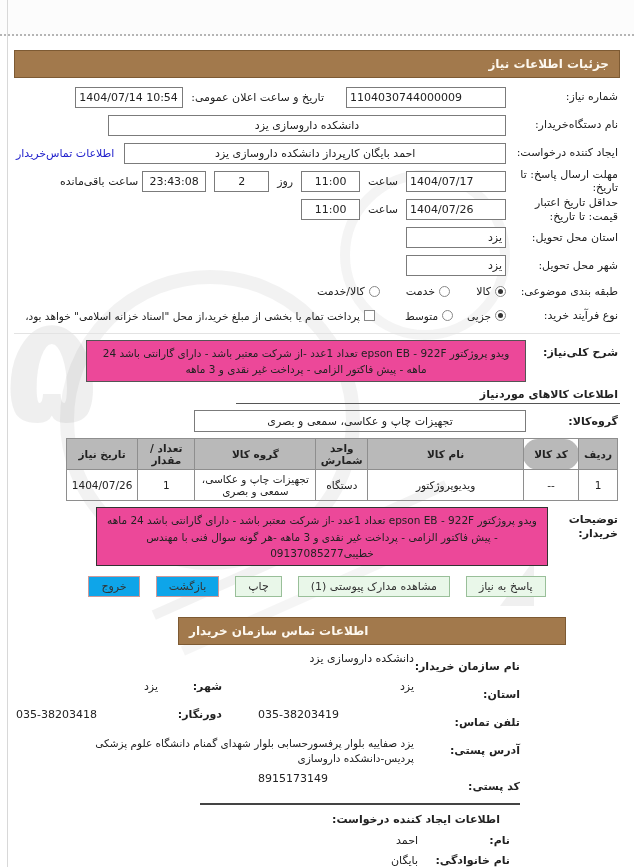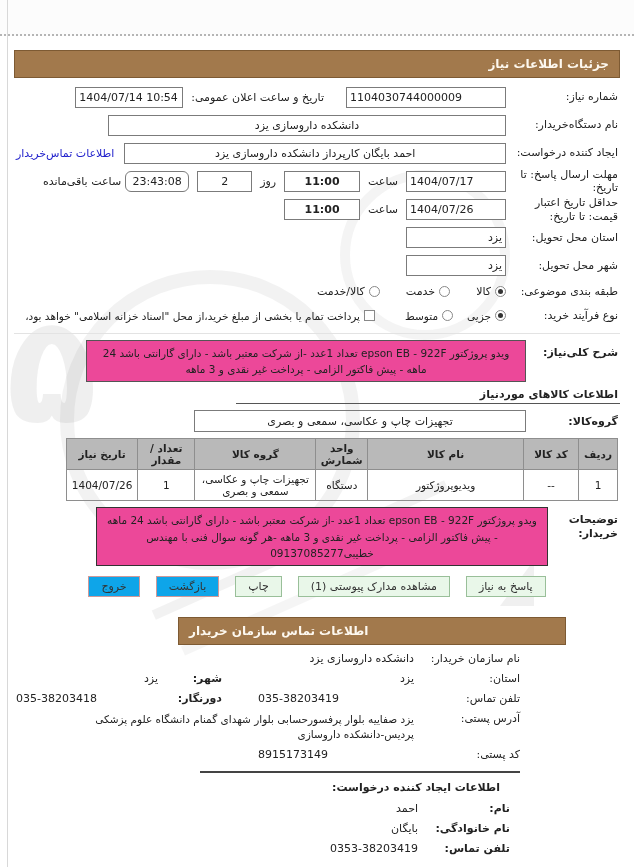--- a/index.html
+++ b/index.html
@@ -27,22 +27,22 @@
   .bar { height: 28px; margin: 14px 14px 6px 14px; background: #a2794c; border: 1px solid #7d5a33;
     color: #fdf8ef; font-size: 12px; font-weight: bold; display: flex; align-items: center;
     padding: 0 10px; }
   .bar.narrow { width: 388px; margin-right: 68px; margin-left: auto; margin-top: 20px; }
 
   .frow { display: flex; align-items: center; margin: 2px 16px; min-height: 26px; }
   .flabel { width: 106px; flex-shrink: 0; margin-left: 6px; line-height: 1.2; text-align: start; }
   .fbox { border: 1px solid #7b7b7b; background: #fff; min-height: 21px; display: flex;
     align-items: center; padding: 1px 3px; white-space: nowrap; }
   .num { direction: ltr; unicode-bidi: isolate; }
-  .w160 { width: 160px; } .w100 { width: 100px; } .w60 { width: 76px; font-weight: bold; }
-  .w55 { width: 55px; } .w64 { width: 64px; border-radius: 6px; } .w400 { width: 398px; }
+  .w160 { width: 160px; } .w100 { width: 100px; } .w60 { width: 59px; }
+  .w55 { width: 55px; } .w64 { width: 64px; } .w400 { width: 398px; }
   .mini-label { margin: 0 8px; white-space: nowrap; text-align: center; }
   .gap { margin-right: 22px; white-space: nowrap; }
   .link { color: #2222cc; margin-right: 10px; cursor: pointer; white-space: nowrap; }
 
   .radio { width: 11px; height: 11px; border: 1px solid #888; border-radius: 50%;
     background: #fff; display: inline-block; position: relative; flex-shrink: 0; margin-left: 4px; }
   .radio.sel::after { content: ""; position: absolute; left: 2px; top: 2px; width: 5px; height: 5px;
     border-radius: 50%; background: #333; }
   .checkbox { width: 11px; height: 11px; border: 1px solid #888; background: #fff;
     display: inline-block; flex-shrink: 0; margin-left: 4px; }
@@ -58,30 +58,30 @@
   .goods-sep { width: 384px; border-top: 1px solid #555; margin: 2px 14px 6px auto; }
 
   .group-row { display: flex; align-items: center; margin: 4px 16px; }
   .group-label { width: 86px; font-weight: bold; flex-shrink: 0; margin-left: 6px; }
   .group-box { border: 1px solid #7b7b7b; width: 332px; min-height: 22px; display: flex;
     align-items: center; justify-content: center; }
 
   table.goods { border-collapse: collapse; width: 552px; margin: 6px 16px 6px auto; font-size: 10.5px; }
   table.goods th, table.goods td { border: 1px solid #8e8e8e; text-align: center; padding: 3px 4px; }
   table.goods th { background: #b9b9b9; font-weight: bold; color: #222; }
-  .c0 { width: 38px; } .c1 { width: 54px; } .c2 { width: 152px; } .c3 { width: 46px; }
+  .c0 { width: 38px; } .c1 { width: 54px; border-radius: 15px; } .c2 { width: 152px; } .c3 { width: 46px; }
   .c4 { width: 118px; } .c5 { width: 56px; } .c6 { width: 64px; }
 
   .btn-row { display: flex; justify-content: center; align-items: center; gap: 16px; margin: 10px 16px 0 16px; }
   .btn { border: 1px solid #99bf99; background: #e9f7e9; padding: 3px 12px; font-size: 11px;
     color: #333; cursor: pointer; white-space: nowrap; font-family: "DejaVu Sans", sans-serif; }
   .btn.pink { background: #0ea5e9; border-color: #cf9999; }
 
   .crow { display: flex; align-items: flex-start; margin: 7px 114px 7px 16px; }
-  .clabel { width: 106px; font-weight: normal; flex-shrink: 0; }
+  .clabel { width: 106px; font-weight: bold; flex-shrink: 0; margin-top: 8px; }
   .cvalue { width: 156px; }
   .clabel2 { width: 64px; font-weight: bold; flex-shrink: 0; margin-right: 36px; }
   .cvalue2 { flex: 1; }
   .addr { width: 350px; line-height: 1.4; font-size: 10.5px; }
   .dark-sep { width: 320px; border-top: 2px solid #444; margin: 10px 114px 8px auto; }
   .creator-heading { font-weight: bold; margin: 4px 134px 8px 0; }
   .krow { display: flex; align-items: center; margin: 7px 124px 7px 16px; }
   .klabel { width: 92px; font-weight: bold; flex-shrink: 0; }
 </style>
 </head>

